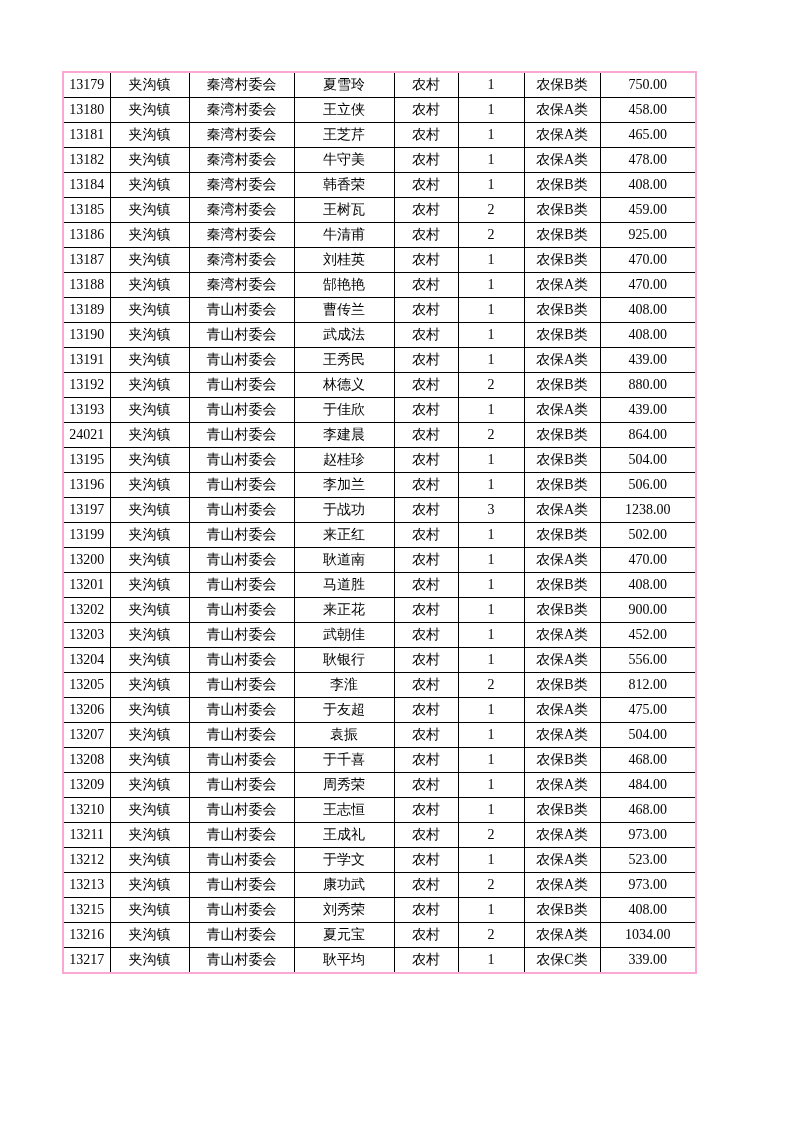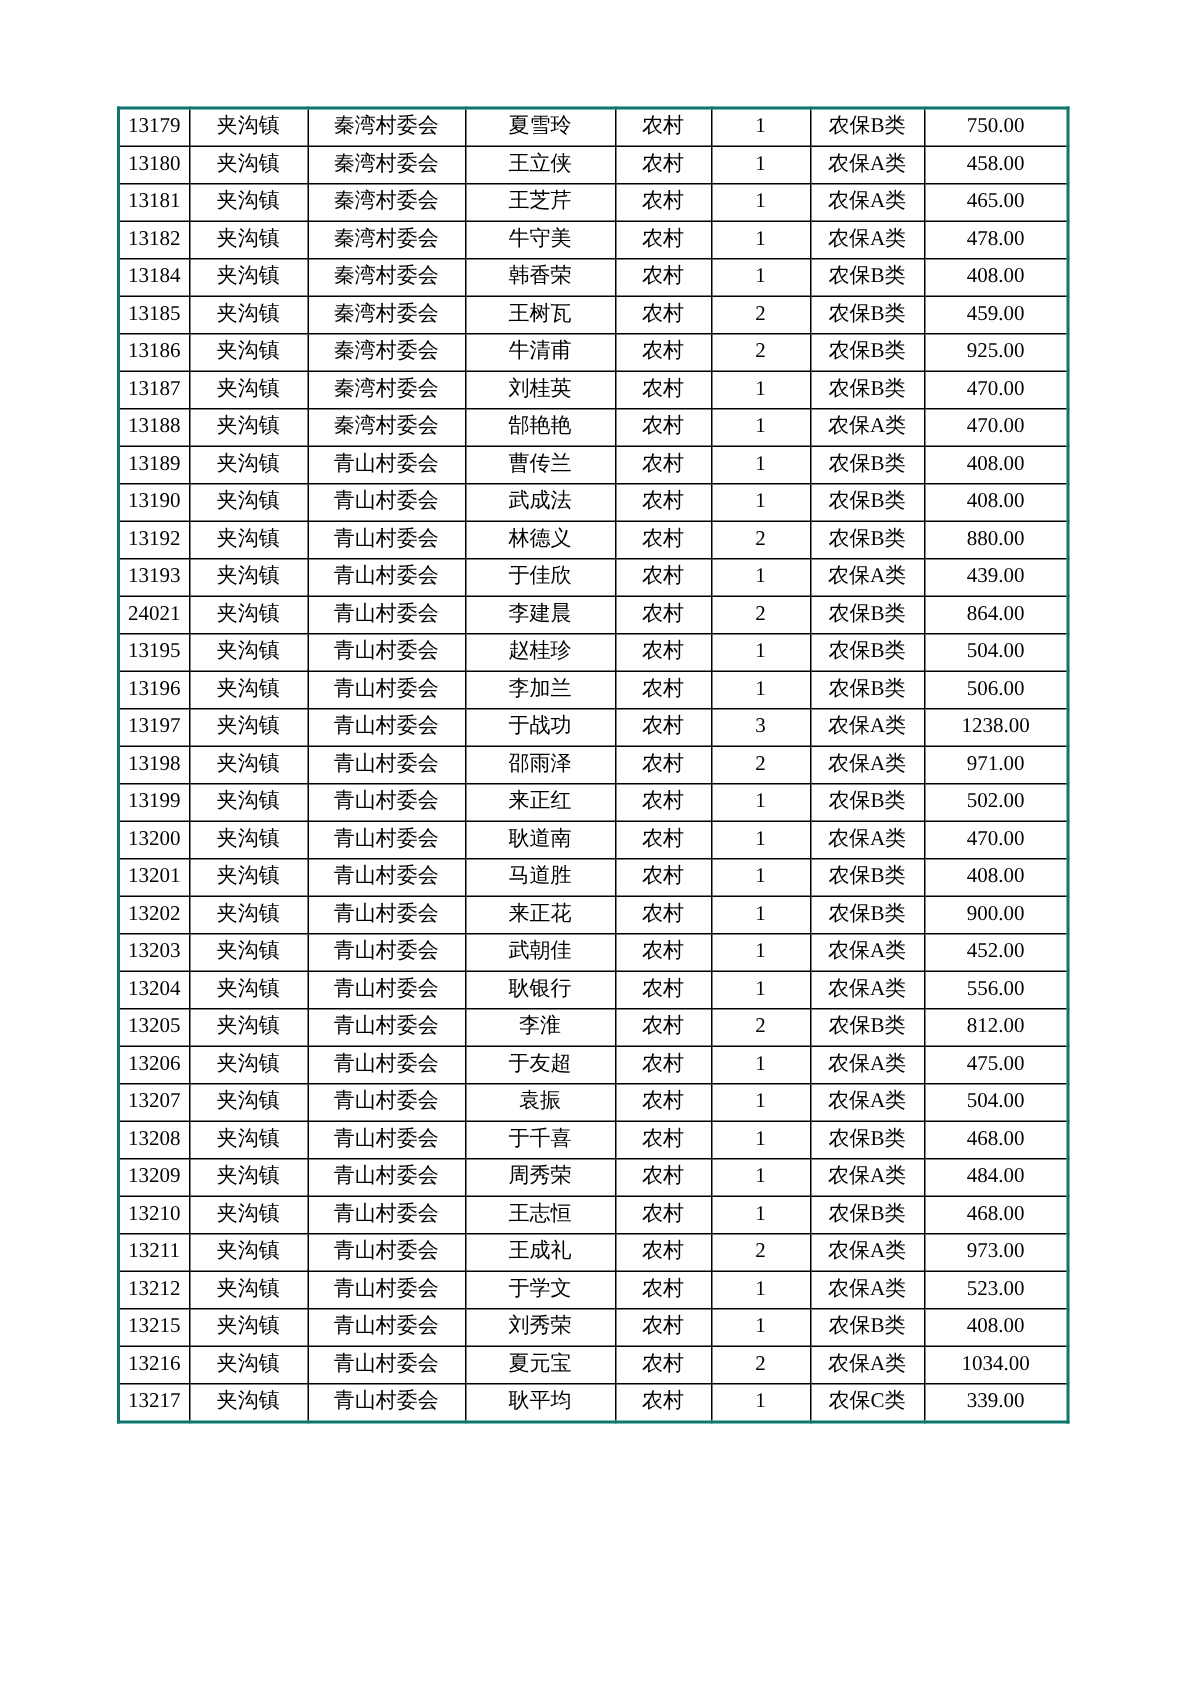--- a/index.html
+++ b/index.html
@@ -17,22 +17,21 @@
   }
   .sheet {
     position: absolute;
     left: 62px;
     top: 71px;
   }
   table.roster {
     border-collapse: collapse;
     table-layout: fixed;
     width: 633px;
-    border: 2px solid #0f766e;
-    margin-left: 16px;
+    border: 2px solid #f9a8d4;
   }
   table.roster td {
     border: 1px solid #000000;
     height: 24px;
     padding: 0;
     text-align: center;
     vertical-align: middle;
     font-size: 14px;
     line-height: 24px;
     white-space: nowrap;
@@ -167,20 +166,30 @@
           <td>13190</td>
           <td>夹沟镇</td>
           <td>青山村委会</td>
           <td>武成法</td>
           <td>农村</td>
           <td>1</td>
           <td>农保B类</td>
           <td>408.00</td>
         </tr>
         <tr>
+          <td>13191</td>
+          <td>夹沟镇</td>
+          <td>青山村委会</td>
+          <td>王秀民</td>
+          <td>农村</td>
+          <td>1</td>
+          <td>农保A类</td>
+          <td>439.00</td>
+        </tr>
+        <tr>
           <td>13192</td>
           <td>夹沟镇</td>
           <td>青山村委会</td>
           <td>林德义</td>
           <td>农村</td>
           <td>2</td>
           <td>农保B类</td>
           <td>880.00</td>
         </tr>
         <tr>
@@ -227,30 +236,20 @@
           <td>13197</td>
           <td>夹沟镇</td>
           <td>青山村委会</td>
           <td>于战功</td>
           <td>农村</td>
           <td>3</td>
           <td>农保A类</td>
           <td>1238.00</td>
         </tr>
         <tr>
-          <td>13198</td>
-          <td>夹沟镇</td>
-          <td>青山村委会</td>
-          <td>邵雨泽</td>
-          <td>农村</td>
-          <td>2</td>
-          <td>农保A类</td>
-          <td>971.00</td>
-        </tr>
-        <tr>
           <td>13199</td>
           <td>夹沟镇</td>
           <td>青山村委会</td>
           <td>来正红</td>
           <td>农村</td>
           <td>1</td>
           <td>农保B类</td>
           <td>502.00</td>
         </tr>
         <tr>
@@ -375,20 +374,30 @@
         </tr>
         <tr>
           <td>13212</td>
           <td>夹沟镇</td>
           <td>青山村委会</td>
           <td>于学文</td>
           <td>农村</td>
           <td>1</td>
           <td>农保A类</td>
           <td>523.00</td>
+        </tr>
+        <tr>
+          <td>13213</td>
+          <td>夹沟镇</td>
+          <td>青山村委会</td>
+          <td>康功武</td>
+          <td>农村</td>
+          <td>2</td>
+          <td>农保A类</td>
+          <td>973.00</td>
         </tr>
         <tr>
           <td>13215</td>
           <td>夹沟镇</td>
           <td>青山村委会</td>
           <td>刘秀荣</td>
           <td>农村</td>
           <td>1</td>
           <td>农保B类</td>
           <td>408.00</td>

